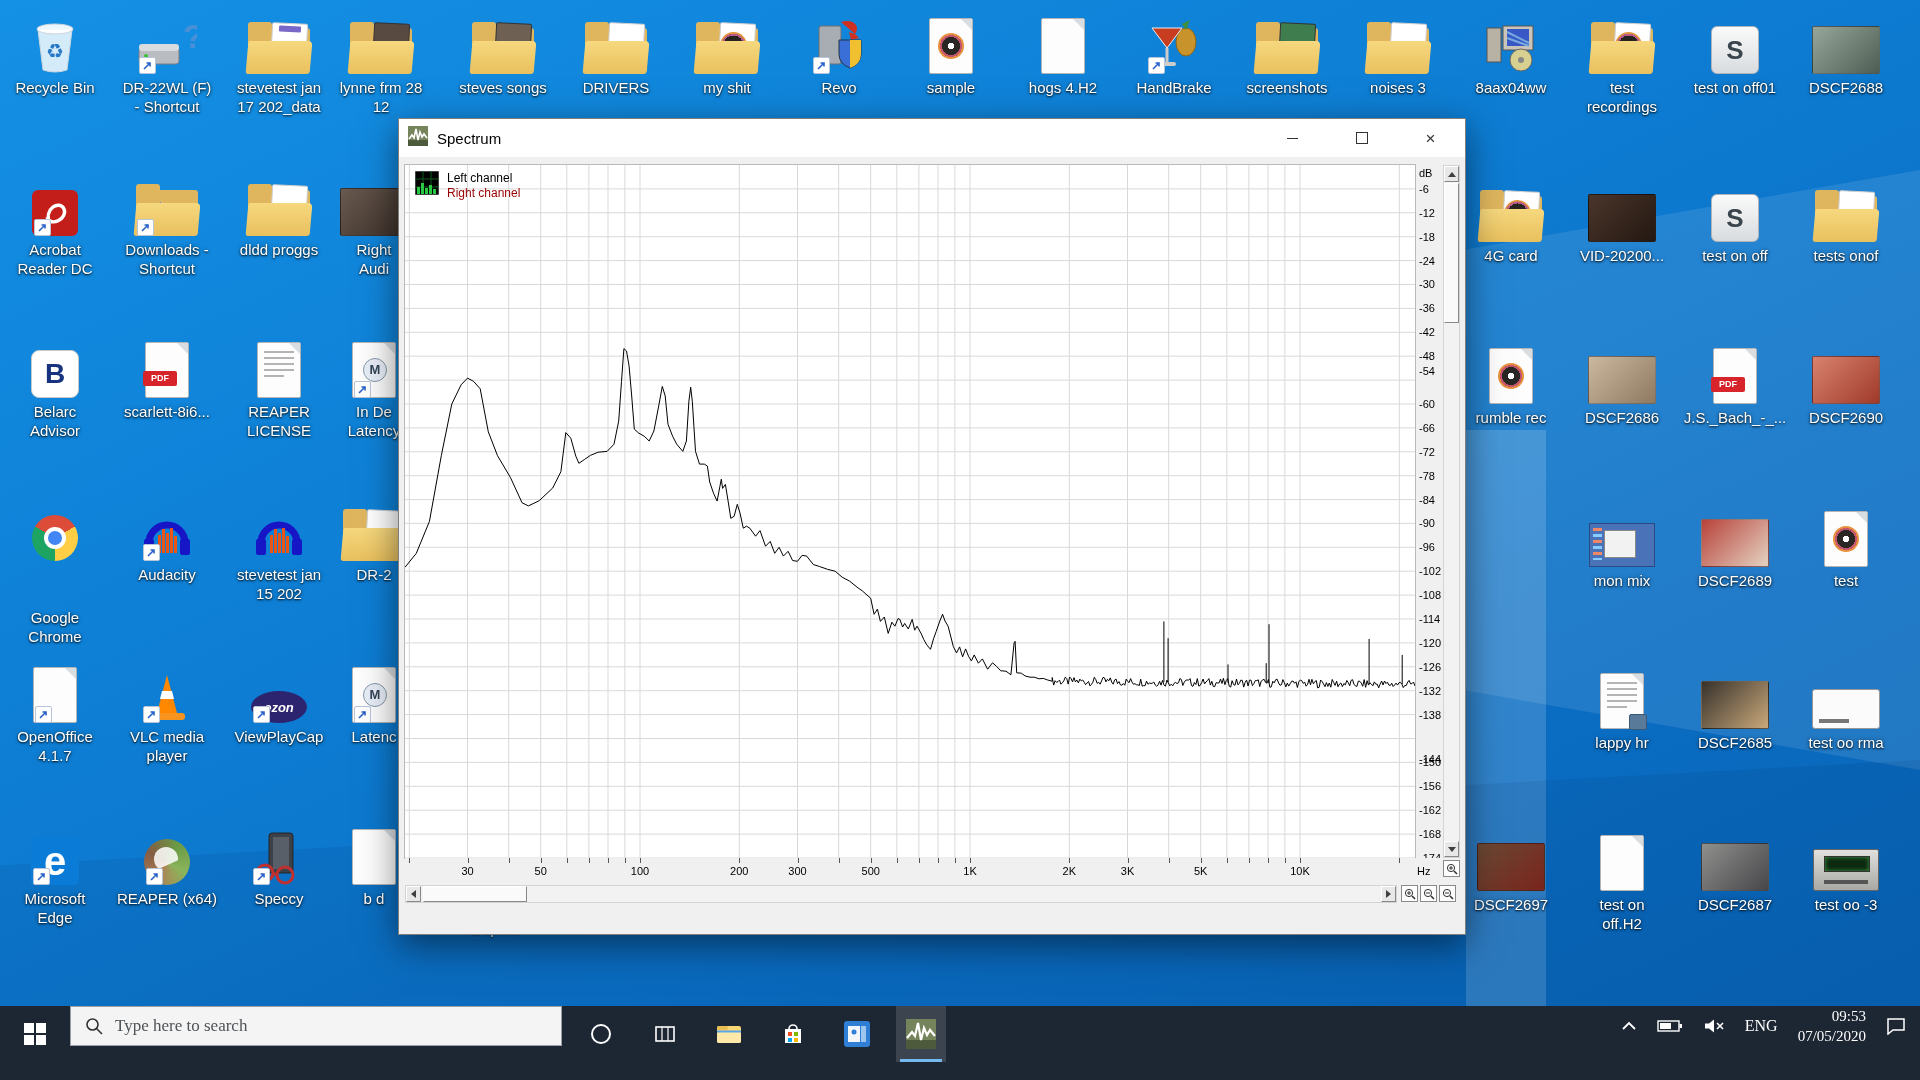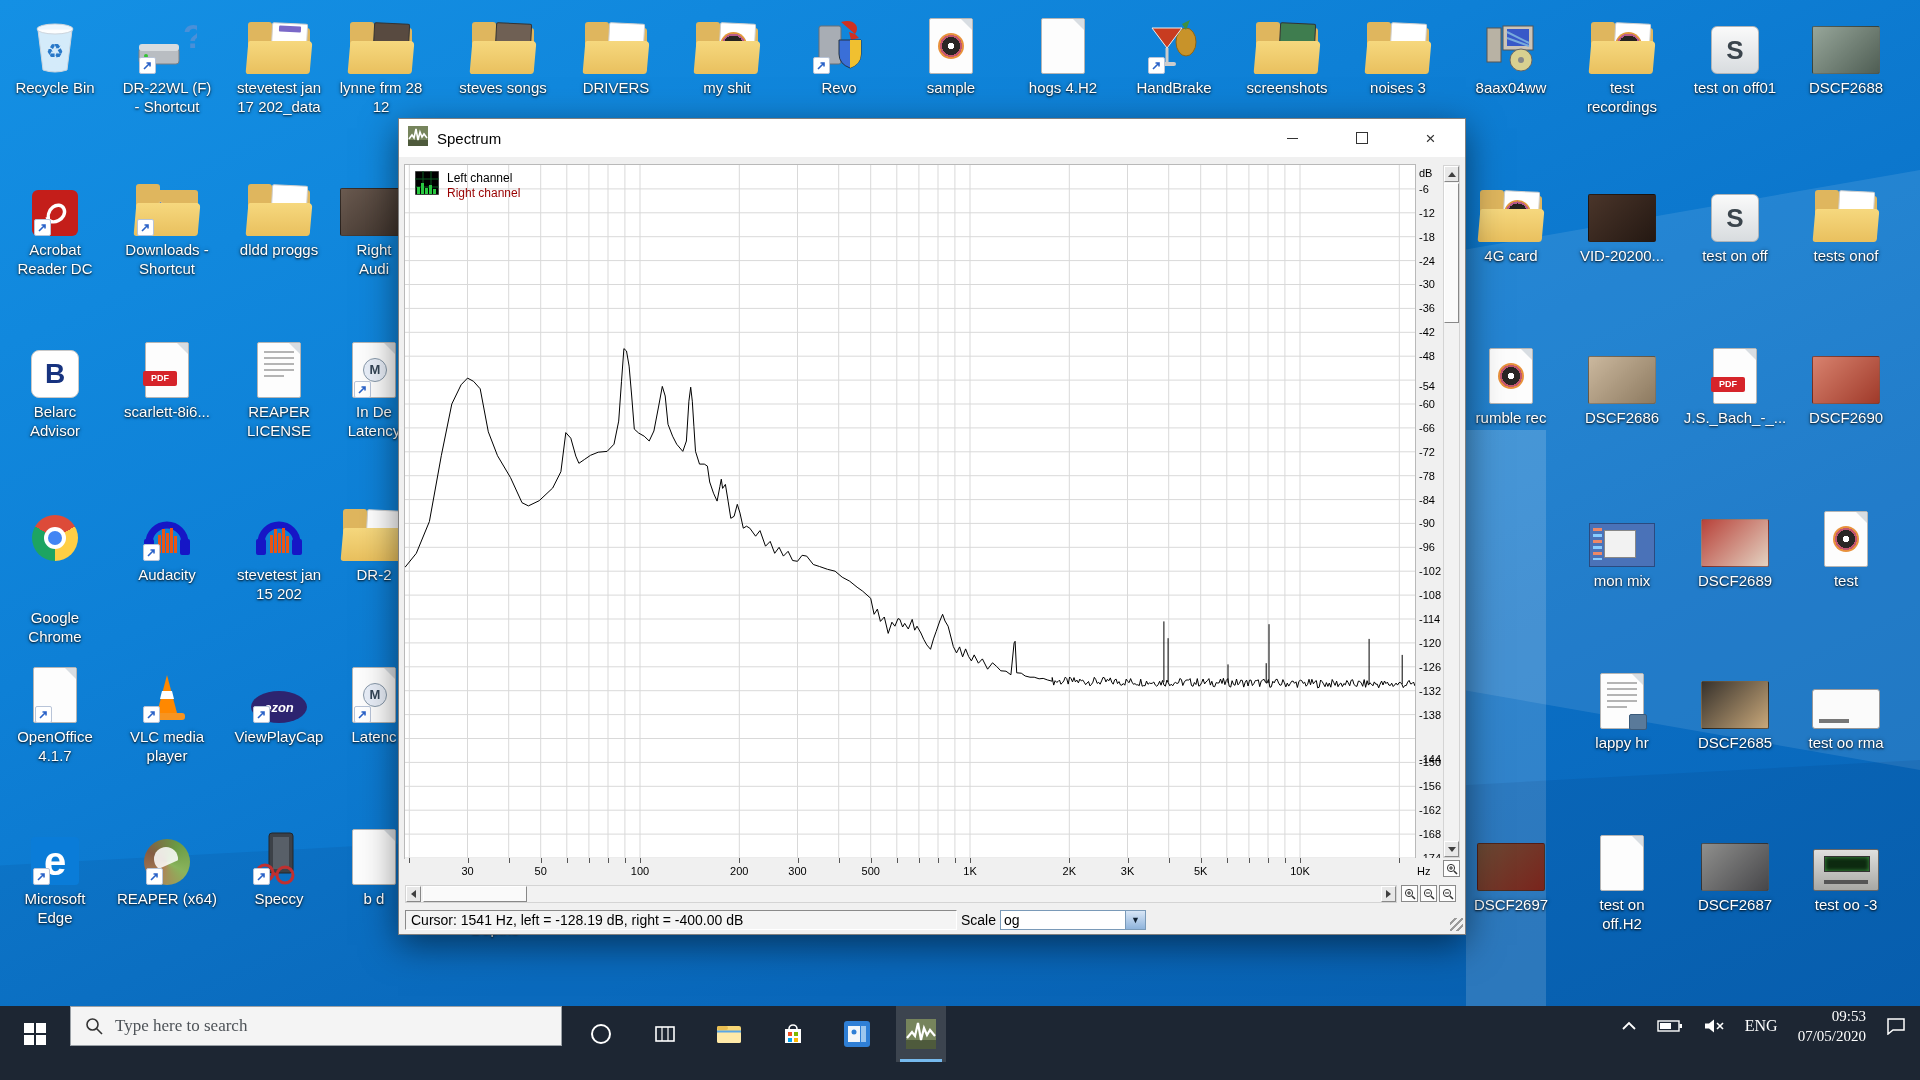--- a/index.html
+++ b/index.html
@@ -971,21 +971,21 @@
     <div id="dbcol">
         <div style="top:2px;">dB</div>
         <div style="top:18px;">-6</div>
         <div style="top:42px;">-12</div>
         <div style="top:66px;">-18</div>
         <div style="top:90px;">-24</div>
         <div style="top:113px;">-30</div>
         <div style="top:137px;">-36</div>
         <div style="top:161px;">-42</div>
         <div style="top:185px;">-48</div>
-        <div style="top:215px;">-54</div>
+        <div style="top:200px;">-54</div>
         <div style="top:233px;">-60</div>
         <div style="top:257px;">-66</div>
         <div style="top:281px;">-72</div>
         <div style="top:305px;">-78</div>
         <div style="top:329px;">-84</div>
         <div style="top:352px;">-90</div>
         <div style="top:376px;">-96</div>
         <div style="top:400px;">-102</div>
         <div style="top:424px;">-108</div>
         <div style="top:448px;">-114</div>
@@ -1087,29 +1087,20 @@
         </svg>
     </div>
     <div class="zbtn" style="left:1040px;top:766px;">
       <svg width="12" height="12">
           <circle cx="5" cy="5" r="3.6" fill="none" stroke="#333"></circle>
           <line x1="8" y1="8" x2="11" y2="11" stroke="#333" stroke-width="1.6"></line>
           <line x1="3" y1="5" x2="7" y2="5" stroke="#333"></line>
         </svg>
     </div>
 
-    <div id="statusbar">
-      <div id="curfield">Cursor:  1541 Hz,  left = -128.19 dB,  right = -400.00 dB</div>
-      <span id="scalelab">Scale</span>
-      <div id="scombo">
-        <span class="val">og</span>
-        <span class="dd">▼</span>
-      </div>
-      <div id="grip"></div>
-    </div>
   </div>
 
   <div id="taskbar">
     <div class="tbtn" id="startbtn">
       <svg width="22" height="22">
           <g fill="#fff">
             <rect width="10" height="10"></rect>
             <rect x="12" width="10" height="10"></rect>
             <rect y="12" width="10" height="10"></rect>
             <rect x="12" y="12" width="10" height="10"></rect>

